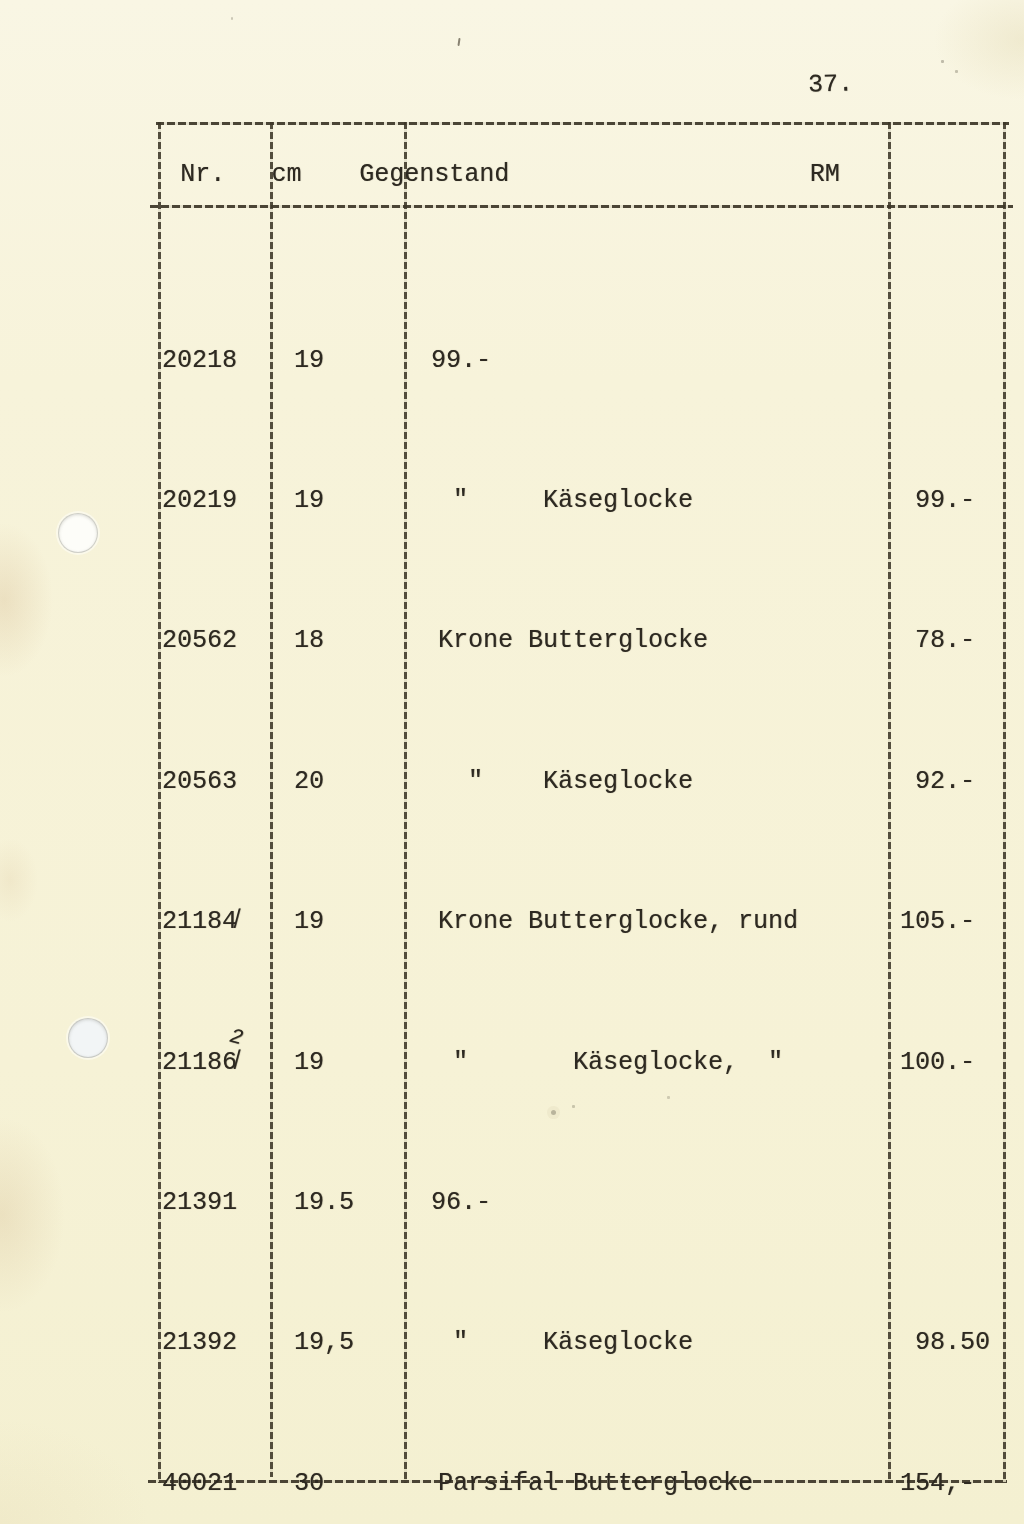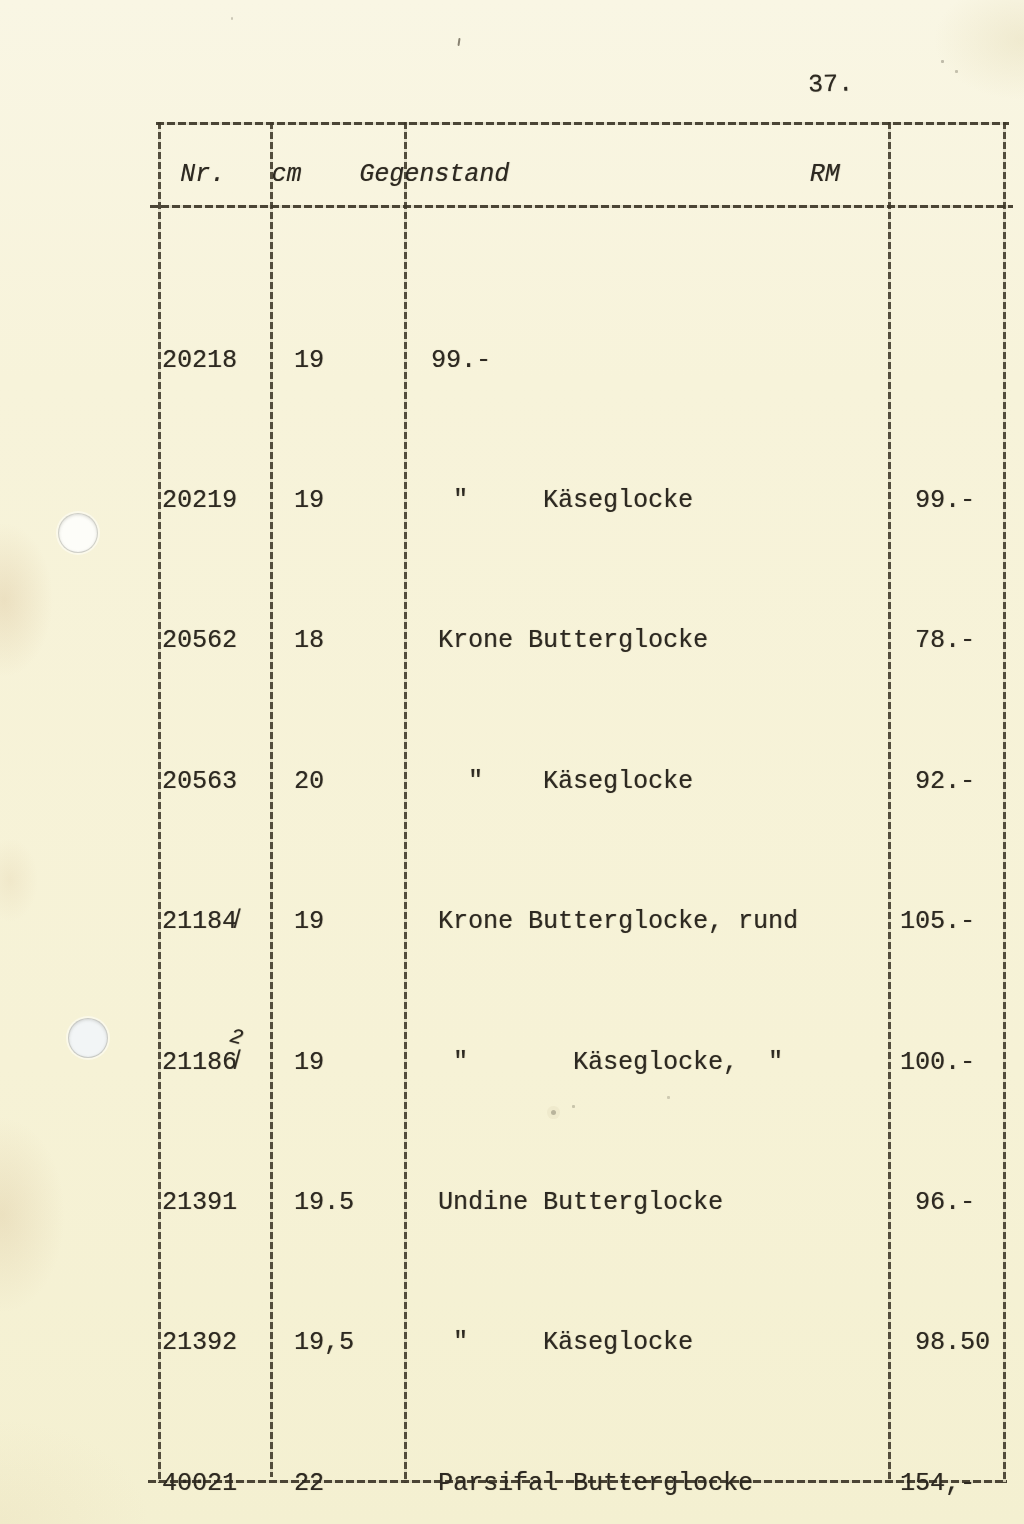--- a/index.html
+++ b/index.html
@@ -44,21 +44,21 @@
   }
   .l-top    { left: -2px;  right: -4px; top: 0; }
   .l-sep    { left: -8px;  right: -8px; top: 83px; }
   .l-bottom { left: -10px; right: -2px; top: 1358px; }
   .v-left  { left: 0;     top: 0; bottom: 0; }
   .v-d1    { left: 112px; top: 0; bottom: 6px; }
   .v-d2    { left: 246px; top: 0; bottom: 0; }
   .v-d3    { left: 730px; top: 0; bottom: 0; }
   .v-right { left: 845px; top: 0; bottom: 0; }
   
-  .thead { position: absolute; left: 0; top: 38px; width: 726px; display: flex; font-style: italic; }
+  .thead { position: absolute; left: 0; top: 38px; width: 726px; display: flex; }
   .h-nr    { width: 112px; text-align: center; }
   .h-cm    { width: 134px; padding-left: 24px; box-sizing: border-box; }
   .h-item  { width: 484px; box-sizing: border-box; }
   .h-price { width: 117px; padding-left: 24px; box-sizing: border-box; margin-left: 40px; }
   
   .rows { position: absolute; left: 0; top: 124.5px; width: 847px; }
   .row { display: flex; height: 53.4px; align-items: center; }
   .c-nr    { width: 112px; padding-left: 4px; box-sizing: border-box; }
   .c-cm    { width: 134px; padding-left: 24px; box-sizing: border-box; }
   .c-item  { width: 484px; padding-left: 34px; box-sizing: border-box; }
@@ -163,34 +163,33 @@
     <div class="row">
       <div class="c-nr"><span class="nr-wrap"><span>21186̸</span><span class="nr-mark">2</span></span></div>
       <div class="c-cm">19</div>
       <div class="c-item"> "       Käseglocke,  "</div>
       <div class="c-price">100.-</div>
     </div>
 
     <div class="row">
       <div class="c-nr"><span class="nr-wrap"><span>21391</span><span class="nr-mark"></span></span></div>
       <div class="c-cm">19.5</div>
-      <div class="c-item">Undine Butterglocke</div>
       <div class="c-price"> 96.-</div>
     </div>
 
     <div class="row">
       <div class="c-nr"><span class="nr-wrap"><span>21392</span><span class="nr-mark"></span></span></div>
       <div class="c-cm">19,5</div>
       <div class="c-item"> "     Käseglocke</div>
       <div class="c-price"> 98.50</div>
     </div>
 
     <div class="row">
       <div class="c-nr"><span class="nr-wrap"><span>40021</span><span class="nr-mark"></span></span></div>
-      <div class="c-cm">22</div>
+      <div class="c-cm">30</div>
       <div class="c-item">Parsifal Butterglocke</div>
       <div class="c-price">154,-</div>
     </div>
 
     
 
   </div>
 </div>
 
 </body></html>

